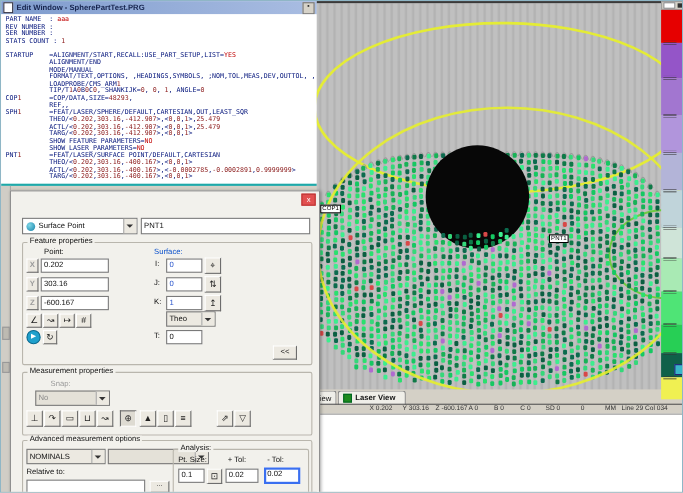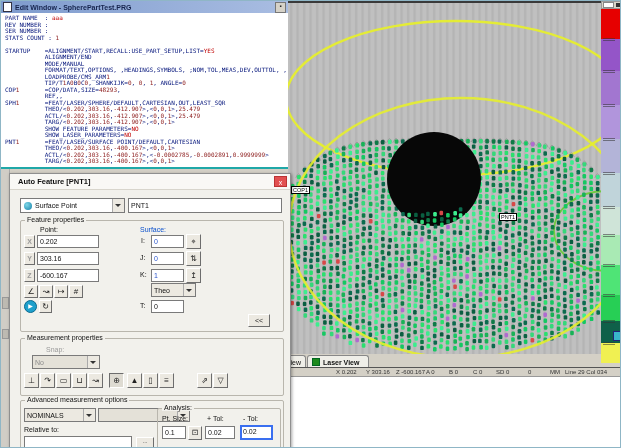--- a/index.html
+++ b/index.html
@@ -1813,23 +1813,20 @@
       <span style="left: 138px;">A 0</span>
       <span style="left: 161px;">B 0</span>
       <span style="left: 185px;">C 0</span>
       <span style="left: 208px;">SD 0</span>
       <span style="left: 240px;">0</span>
       <span style="left: 262px;">MM</span>
       <span style="left: 277px;">Line 29 Col 034</span>
     </div>
 
   <div id="dlg">
-    <div class="dtitle">
-      <span>Auto Feature [PNT1]</span>
-    </div>
     <div class="dclose">x</div>
 
     <div class="combo" style="left:10px;top:24px;width:105px;height:15px;">
       <span class="ficon"></span>
       <span>Surface Point</span>
       <span class="arr"></span>
     </div>
     <div class="fld" style="left:118px;top:24px;width:154px;height:15px;line-height:11px;">PNT1</div>
 
     <div class="gbox" style="left:10px;top:46px;width:262px;height:110px;">

